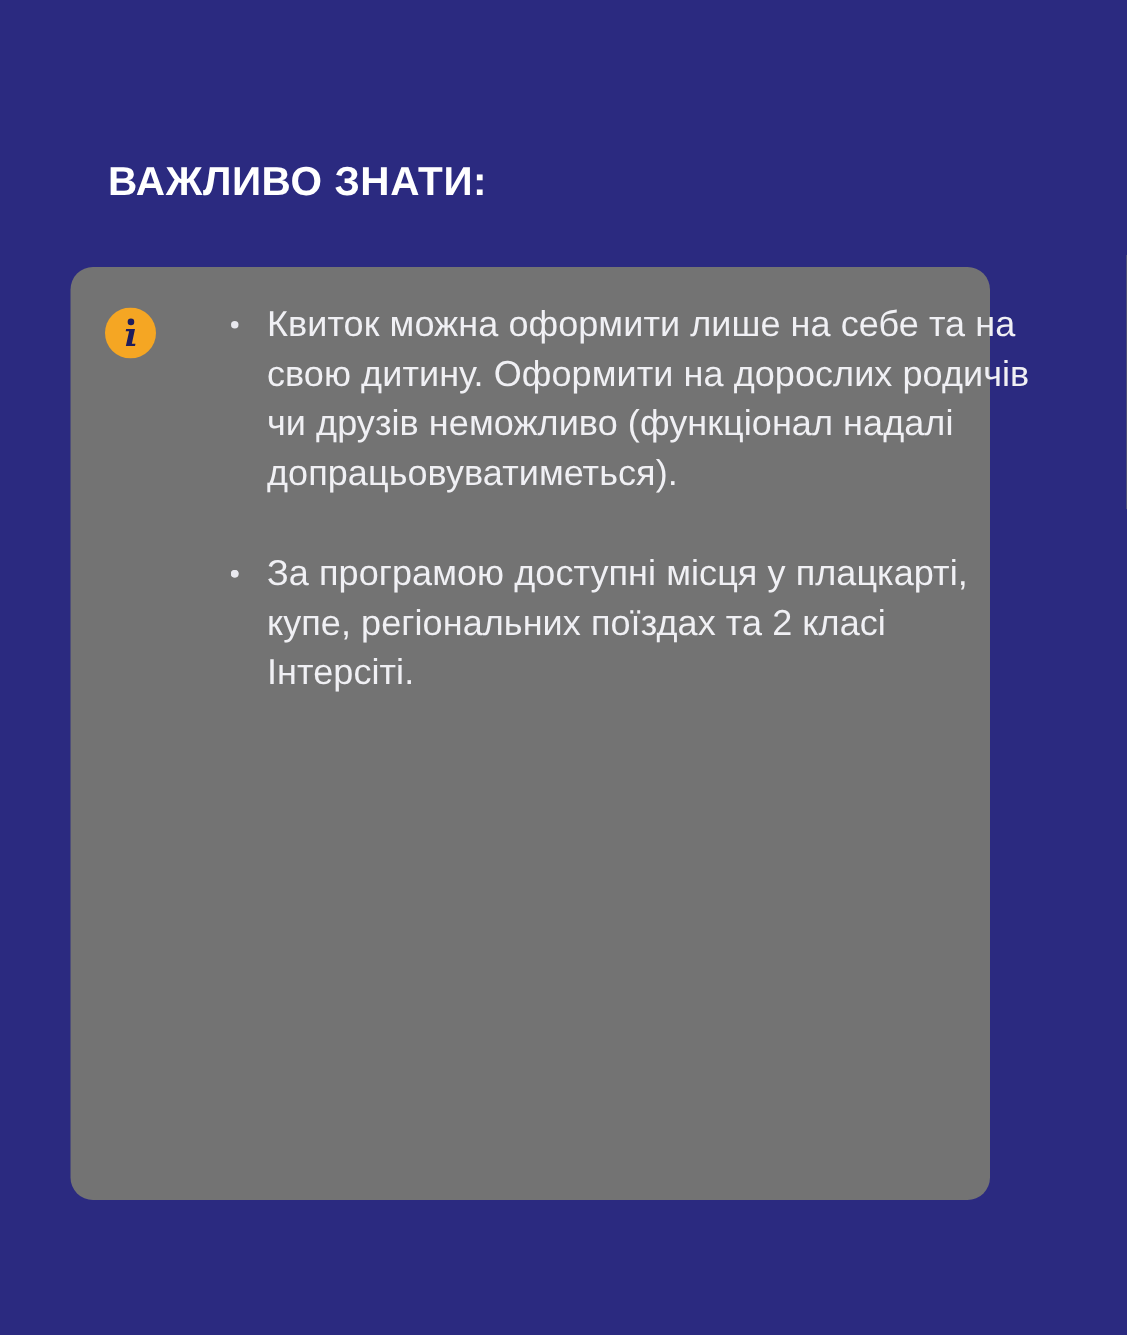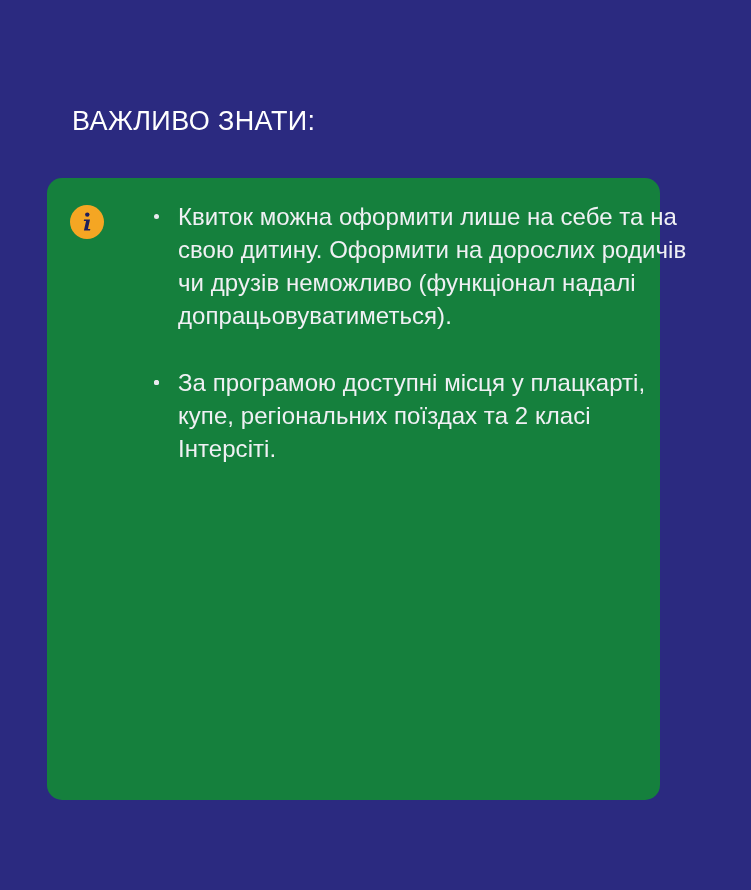--- a/index.html
+++ b/index.html
@@ -15,35 +15,35 @@
     overflow:hidden;
     position:relative;
   }
 
   
   .page-title {
     position:absolute;
     left:72px;
     top:105px;
     font-size:27px;
-    font-weight:normal;
+    font-weight:bold;
     color:#ffffff;
     letter-spacing:0.4px;
     line-height:32px;
     white-space:nowrap;
   }
 
   
   .info-card {
     position:absolute;
     left:47px;
     top:178px;
     width:613px;
     height:622px;
-    background:#15803d;
+    background:#737373;
     border-radius:15px;
   }
 
   
   .info-icon {
     position:absolute;
     left:23px;
     top:27px;
     width:34px;
     height:34px;

